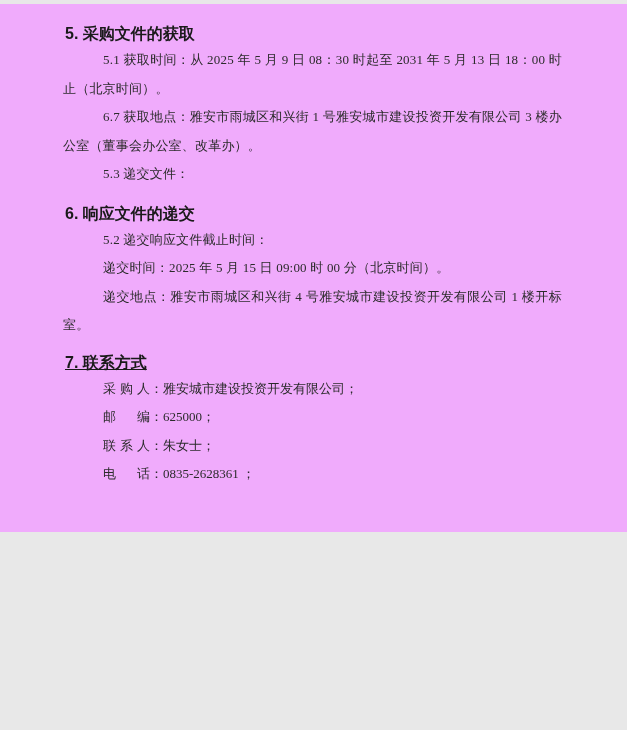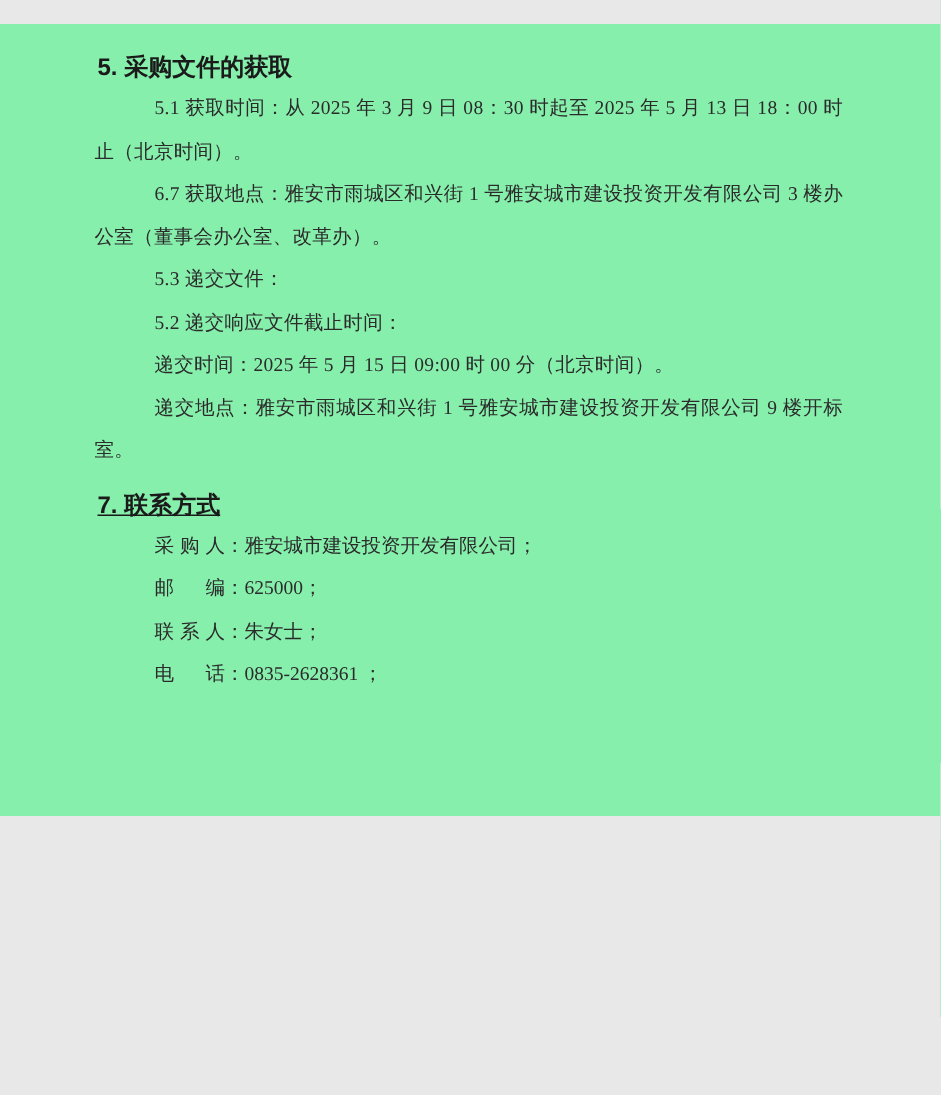--- a/index.html
+++ b/index.html
@@ -1,21 +1,21 @@
 <!DOCTYPE html>
 <html><head>
 <meta charset="utf-8">
 <style>
   html, body { margin: 0; padding: 0; background: #e8e8e8; }
   .page {
     position: relative;
     width: 627px;
     height: 528px;
-    margin: 16px auto;
-    background: #86efac;
+    margin: 4px auto;
+    background: #f0abfc;
     overflow: hidden;
     font-family: "Liberation Serif", serif;
     color: #2b2b2b;
   }
   .content {
     position: absolute;
     left: 63px;
     top: 18px;
     width: 499px;
   }
@@ -88,27 +88,28 @@
     letter-spacing: 1px;
   }
 </style>
 </head>
 <body>
 
 <div class="page">
   <div class="content">
 
     <h2 class="sec-heading">5. 采购文件的获取</h2>
-    <p class="para">5.1 获取时间：从 2025 年 3 月 9 日 08：30 时起至 2025 年 5 月 13 日 18：00 时止（北京时间）。</p>
+    <p class="para">5.1 获取时间：从 2025 年 5 月 9 日 08：30 时起至 2031 年 5 月 13 日 18：00 时止（北京时间）。</p>
     <p class="para">6.7 获取地点：雅安市雨城区和兴街 1 号雅安城市建设投资开发有限公司 3 楼办公室（董事会办公室、改革办）。</p>
     <p class="para">5.3 递交文件：</p>
 
+    <h2 class="sec-heading mt6">6. 响应文件的递交</h2>
     <p class="para">5.2 递交响应文件截止时间：</p>
     <p class="para">递交时间：2025 年 5 月 15 日 09:00 时 00 分（北京时间）。</p>
-    <p class="para">递交地点：雅安市雨城区和兴街 1 号雅安城市建设投资开发有限公司 9 楼开标室。</p>
+    <p class="para">递交地点：雅安市雨城区和兴街 4 号雅安城市建设投资开发有限公司 1 楼开标室。</p>
 
     <h2 class="sec-heading mt7">7. 联系方式</h2>
 
     <p class="contact-row">
       <span class="contact-label">采购人</span><span>：</span><span>雅安城市建设投资开发有限公司；</span>
     </p>
     <p class="contact-row">
       <span class="contact-label">邮编</span><span>：</span><span>625000；</span>
     </p>
     <p class="contact-row">

